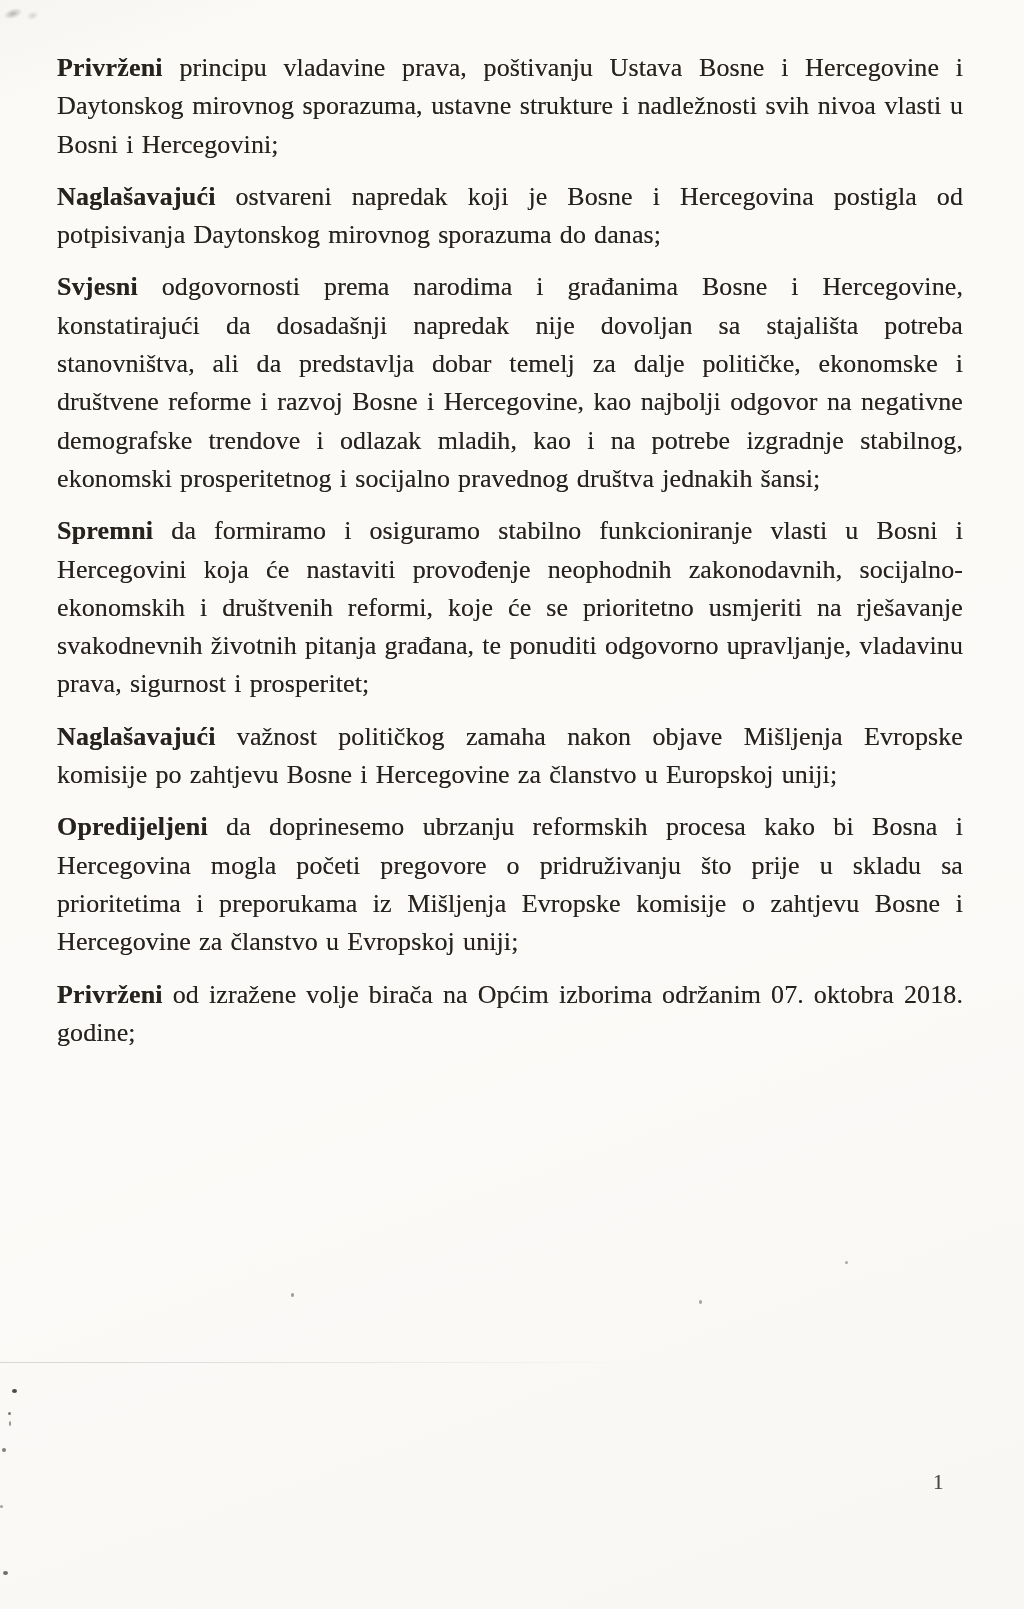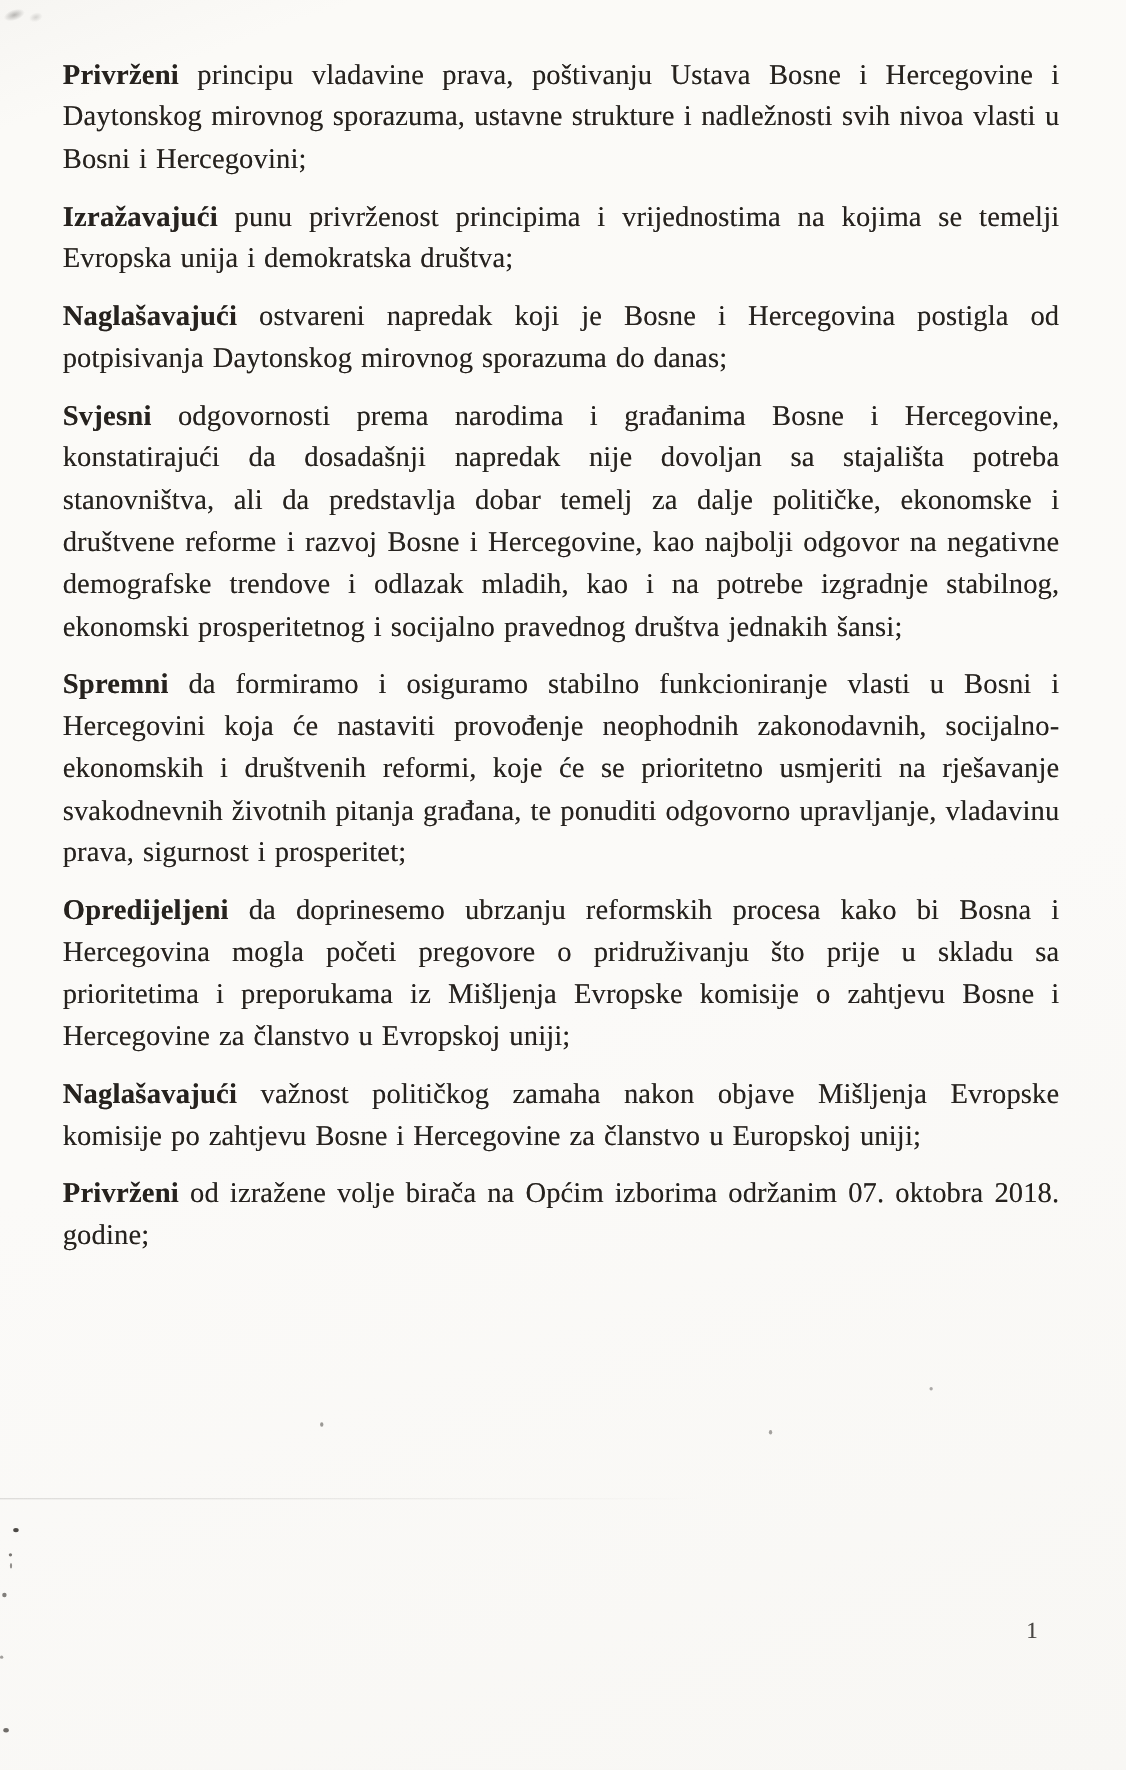--- a/index.html
+++ b/index.html
@@ -70,31 +70,30 @@
 <body>
 
 <div class="page">
 
   <div class="smudge-topleft"></div>
 
   <div class="content">
 
     <p class="para"><span class="lead">Privrženi</span><span> principu vladavine prava, poštivanju Ustava Bosne i Hercegovine i Daytonskog mirovnog sporazuma, ustavne strukture i nadležnosti svih nivoa vlasti u Bosni i Hercegovini;</span></p>
 
-    <p class="para"><span class="lead">Izražavajući</span><span> punu privrženost principima i vrijednostima na kojima se temelji Evropska unija i demokratska društva;</span></p>
 
     <p class="para"><span class="lead">Naglašavajući</span><span> ostvareni napredak koji je Bosne i Hercegovina postigla od potpisivanja Daytonskog mirovnog sporazuma do danas;</span></p>
 
     <p class="para"><span class="lead">Svjesni</span><span> odgovornosti prema narodima i građanima Bosne i Hercegovine, konstatirajući da dosadašnji napredak nije dovoljan sa stajališta potreba stanovništva, ali da predstavlja dobar temelj za dalje političke, ekonomske i društvene reforme i razvoj Bosne i Hercegovine, kao najbolji odgovor na negativne demografske trendove i odlazak mladih, kao i na potrebe izgradnje stabilnog, ekonomski prosperitetnog i socijalno pravednog društva jednakih šansi;</span></p>
 
     <p class="para"><span class="lead">Spremni</span><span> da formiramo i osiguramo stabilno funkcioniranje vlasti u Bosni i Hercegovini koja će nastaviti provođenje neophodnih zakonodavnih, socijalno-ekonomskih i društvenih reformi, koje će se prioritetno usmjeriti na rješavanje svakodnevnih životnih pitanja građana, te ponuditi odgovorno upravljanje, vladavinu prava, sigurnost i prosperitet;</span></p>
 
+    <p class="para"><span class="lead">Naglašavajući</span><span> važnost političkog zamaha nakon objave Mišljenja Evropske komisije po zahtjevu Bosne i Hercegovine za članstvo u Europskoj uniji;</span></p>
+
     <p class="para"><span class="lead">Opredijeljeni</span><span> da doprinesemo ubrzanju reformskih procesa kako bi Bosna i Hercegovina mogla početi pregovore o pridruživanju što prije u skladu sa prioritetima i preporukama iz Mišljenja Evropske komisije o zahtjevu Bosne i Hercegovine za članstvo u Evropskoj uniji;</span></p>
-
-    <p class="para"><span class="lead">Naglašavajući</span><span> važnost političkog zamaha nakon objave Mišljenja Evropske komisije po zahtjevu Bosne i Hercegovine za članstvo u Europskoj uniji;</span></p>
 
     <p class="para"><span class="lead">Privrženi</span><span> od izražene volje birača na Općim izborima održanim 07. oktobra 2018. godine;</span></p>
 
   </div>
 
   <div class="scanline"></div>
 
   <span class="speck sp1"></span>
   <span class="speck sp2"></span>
   <span class="speck sp3"></span>

